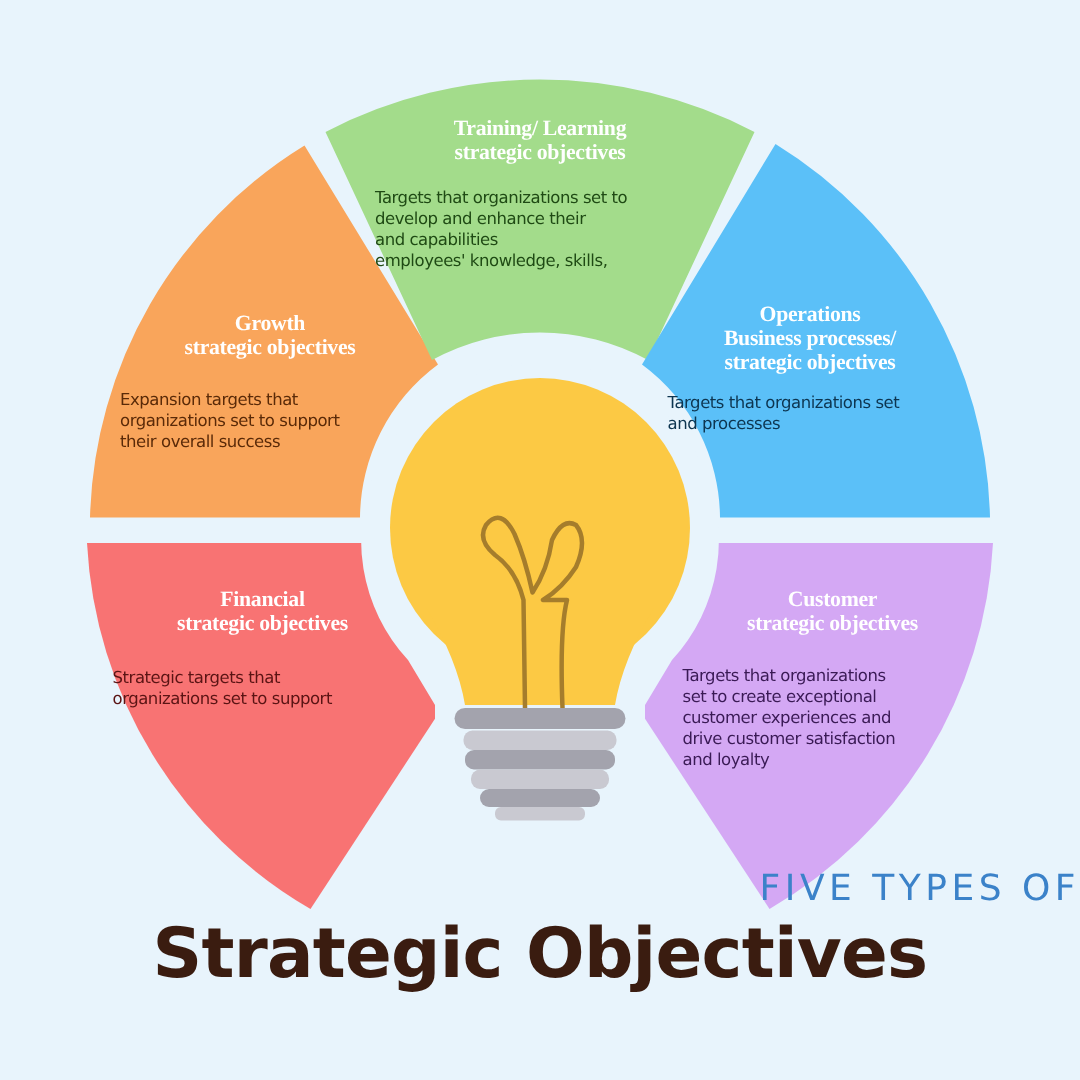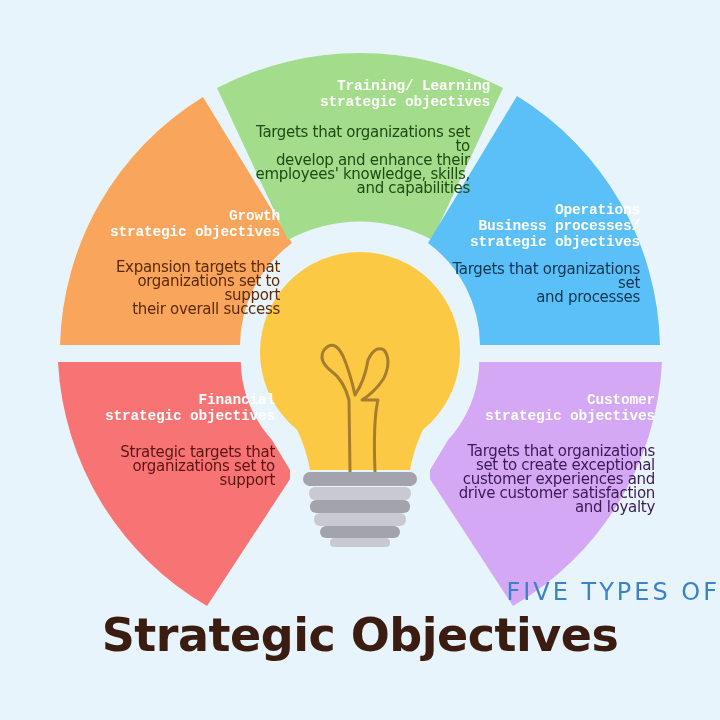--- a/index.html
+++ b/index.html
@@ -1,19 +1,19 @@
 <!DOCTYPE html>
 <html><head>
 <meta charset="utf-8">
 <style>
   html, body { margin:0; padding:0; }
   body { width:720px; height:720px; background:#e8f4fc; position:relative; overflow:hidden; font-family:"DejaVu Sans", sans-serif; }
   #diagram { position:absolute; left:0; top:0; width:720px; height:720px; }
-  .seg-title { position:absolute; color:#ffffff; font-weight:bold; font-size:14.5px; line-height:16px; text-align:right; font-family:Liberation Mono, monospace; letter-spacing:-0.2px; }
-  .seg-desc { position:absolute; font-size:15px; line-height:14px; text-align:right; font-family:"DejaVu Sans", sans-serif; letter-spacing:-0.3px; }
+  .seg-title { position:absolute; color:#ffffff; font-weight:bold; font-size:14.5px; line-height:16px; text-align:center; font-family:Liberation Serif, serif; letter-spacing:-0.2px; }
+  .seg-desc { position:absolute; font-size:11px; line-height:14px; text-align:left; font-family:"DejaVu Sans", sans-serif; letter-spacing:-0.3px; }
   .title-small { position:absolute; left:0; width:720px; top:578px; text-align:right; color:#3b82c9; font-size:24px; letter-spacing:3px; font-family:"DejaVu Sans", sans-serif; font-weight:normal; }
   .title-big { position:absolute; left:0; width:720px; top:608px; text-align:center; color:#3a1c10; font-size:46px; font-weight:bold; font-family:"DejaVu Sans", sans-serif; letter-spacing:-0.5px; }
 </style>
 </head>
 <body>
 
 <svg id="diagram" viewBox="0 0 720 720" xmlns="http://www.w3.org/2000/svg">
 
   <path d="M 58 362 L 290 362 A 128 128 0 0 1 296 470 L 207 606 A 300 300 0 0 1 58 362 Z" fill="#f87373"></path>
 
@@ -41,22 +41,22 @@
   </g>
 </svg>
 
 <div class="seg-title" style="left:230px; top:78px; width:260px;">
   <div>Training/ Learning</div>
   <div>strategic objectives</div>
 </div>
 <div class="seg-desc" style="left:250px; top:125px; width:220px; color:#1f4a14;">
   <div>Targets that organizations set to</div>
   <div>develop and enhance their</div>
+  <div>and capabilities</div>
   <div>employees' knowledge, skills,</div>
-  <div>and capabilities</div>
 </div>
 
 <div class="seg-title" style="left:80px; top:208px; width:200px;">
   <div>Growth</div>
   <div>strategic objectives</div>
 </div>
 <div class="seg-desc" style="left:80px; top:260px; width:200px; color:#5a2a08;">
   <div>Expansion targets that</div>
   <div>organizations set to support</div>
   <div>their overall success</div>

